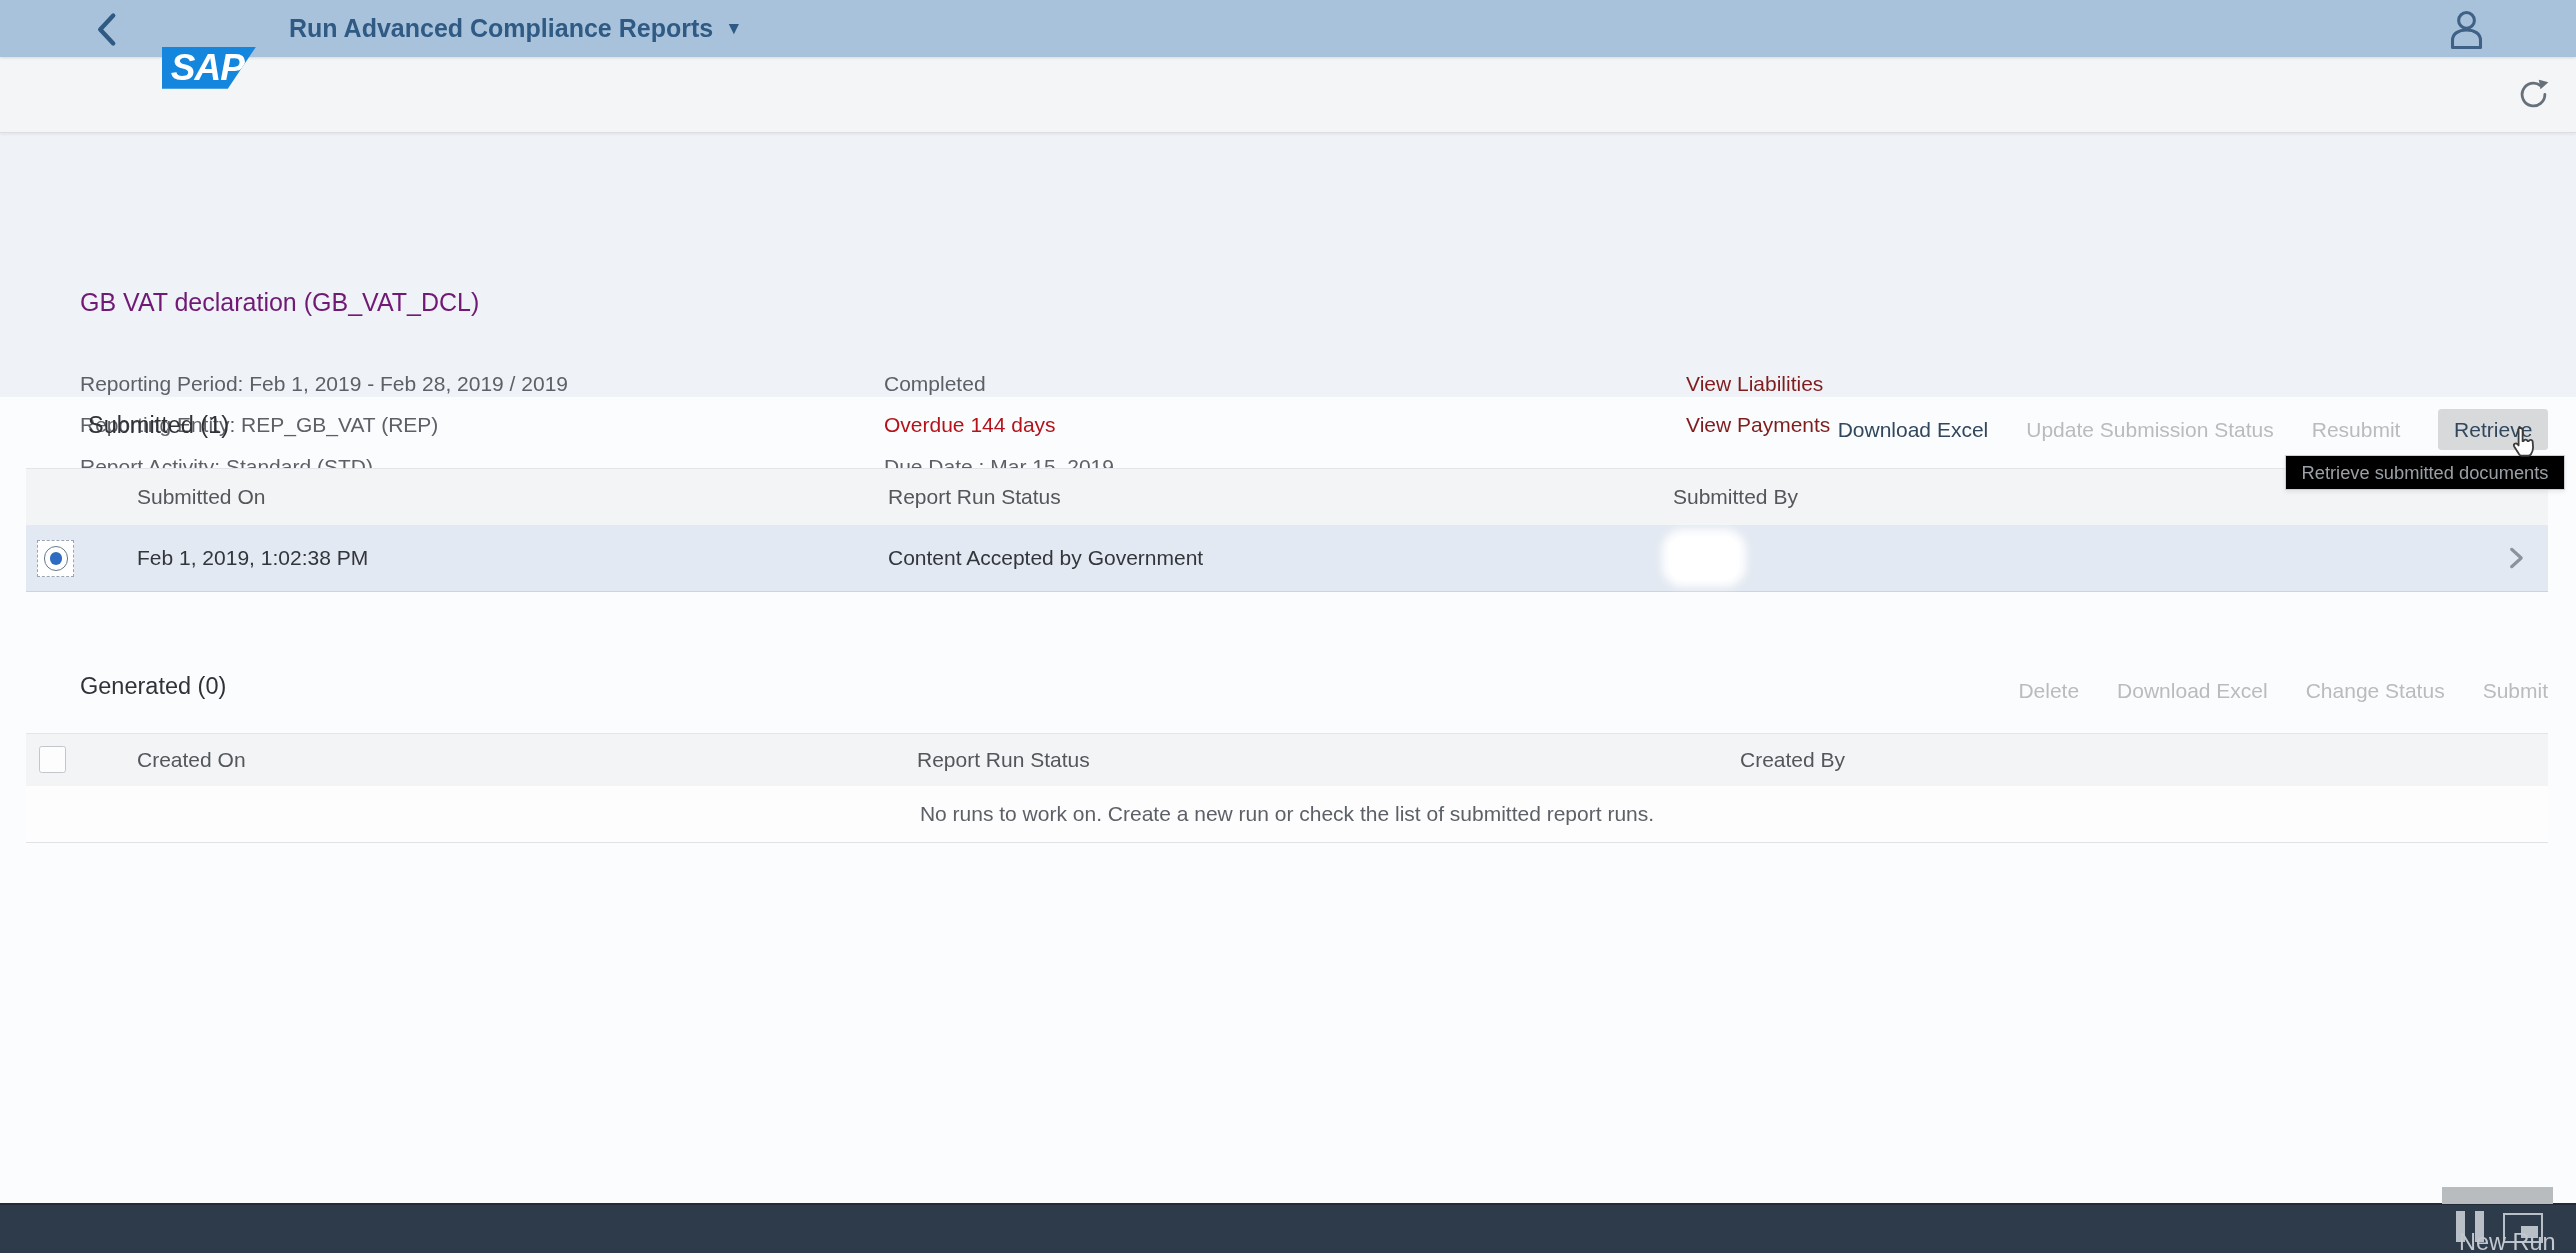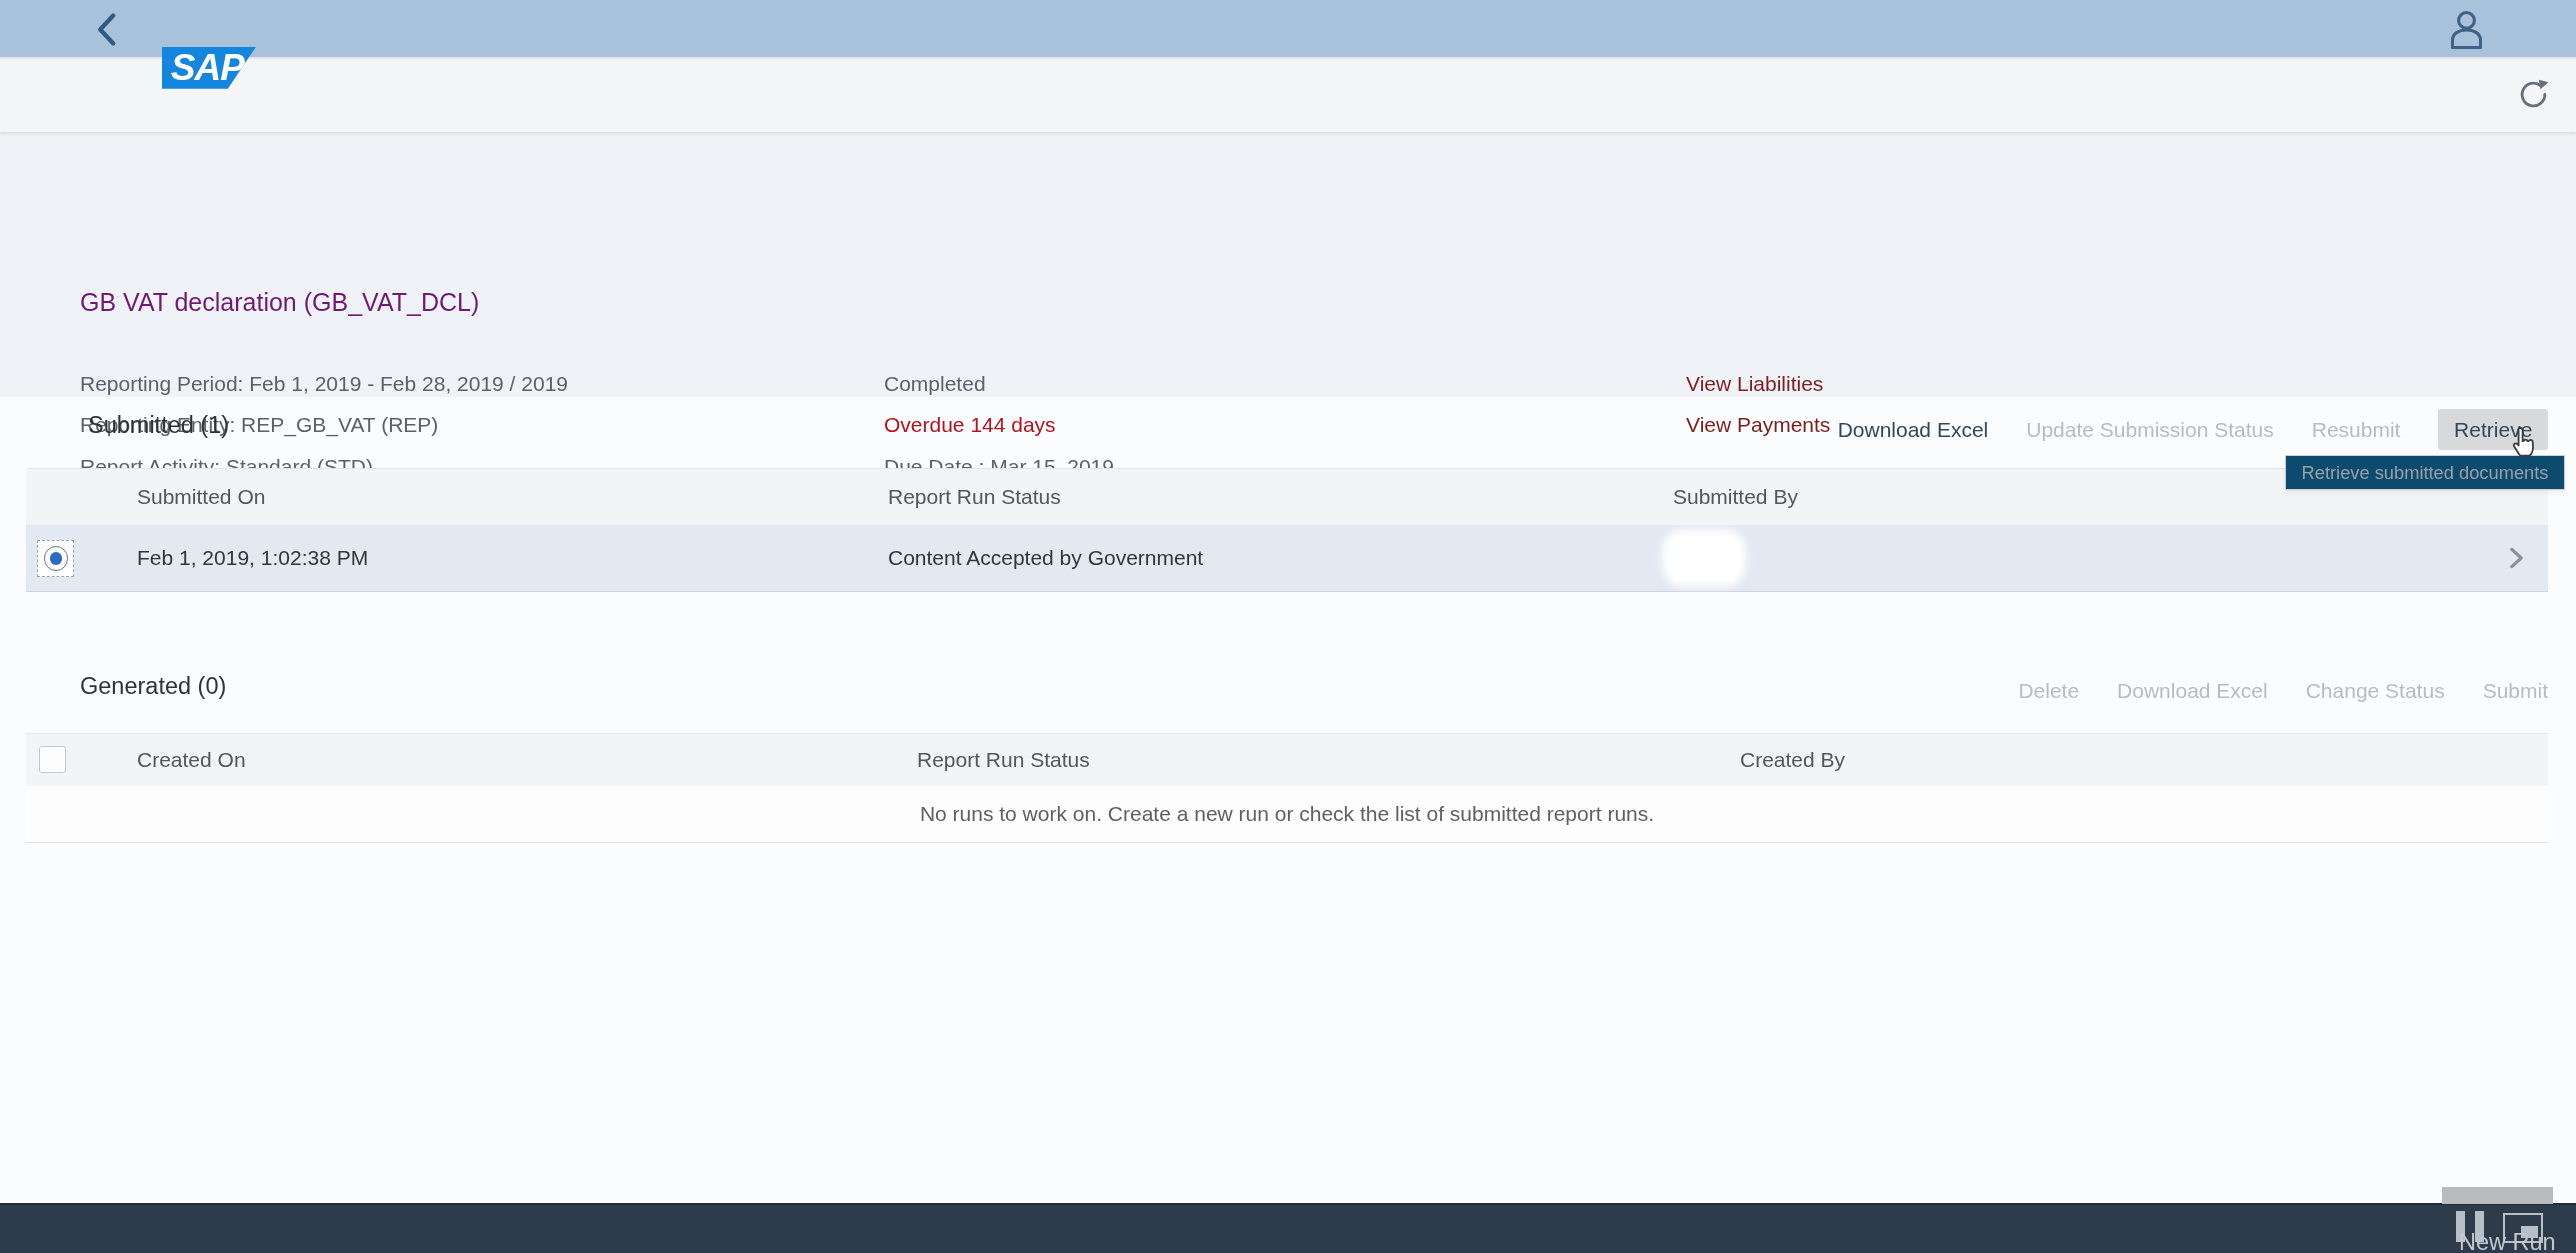--- a/index.html
+++ b/index.html
@@ -60,21 +60,21 @@
 
   #redacted-blur{left:1643px;top:11.3px;width:70px;height:44px;background:#ffffff;border-radius:14px;box-shadow:0 0 8.7px 7px rgba(255,255,255,.95);}
   .row-chevron{left:2476px;top:19px;width:28px;height:28px;cursor:pointer;}
 
   #generated-thead{top:733px;height:52px;}
   #generated-thead .th{height:52px;line-height:52px;}
   #checkbox{position:absolute;left:13px;top:12.2px;width:27px;height:27px;border:1.7px solid #c3c7cc;border-radius:2.6px;background:#fdfdfd;box-sizing:border-box;cursor:pointer;}
   #empty-row{left:26px;top:786px;width:2522px;height:56px;background:#fdfdfe;border-bottom:0.9px solid #e0e2e5;text-align:center;font-size:21px;color:#5d6167;line-height:56px;}
 
   
-  #retrieve-tooltip{left:2285px;top:455px;width:280px;height:35px;background:#0c4a6e;border:0.9px solid #cdd0d3;box-sizing:border-box;color:#9aa0a6;font-size:18.3px;line-height:33px;text-align:center;z-index:30;box-shadow:0 1.7px 4.4px rgba(0,0,0,.08);white-space:nowrap;overflow:hidden;}
+  #retrieve-tooltip{left:2285px;top:455px;width:280px;height:35px;background:#000000;border:0.9px solid #cdd0d3;box-sizing:border-box;color:#9aa0a6;font-size:18.3px;line-height:33px;text-align:center;z-index:30;box-shadow:0 1.7px 4.4px rgba(0,0,0,.08);white-space:nowrap;overflow:hidden;}
   #cursor{left:2508px;top:425px;width:31px;height:37px;z-index:40;}
 
   
   #footer{left:0;top:1203px;width:2576px;height:50px;background:#2e3b4b;border-top:2.6px solid #222c38;box-sizing:border-box;z-index:15;}
   #player-tab{left:2442px;top:1187px;width:111px;height:16.5px;background:#b9bcbf;z-index:16;}
   #pause-icon{left:2456px;top:1211px;width:30px;height:31px;display:flex;gap:10.4px;z-index:17;cursor:pointer;}
   #pause-icon div{width:8.7px;height:31px;background:#b9bfc6;}
   #pip-icon{left:2503px;top:1213px;width:40px;height:30px;border:2.6px solid #b9bfc6;box-sizing:border-box;z-index:17;cursor:pointer;}
   #pip-icon .pip-inner{position:absolute;right:2.6px;bottom:2.6px;width:17.4px;height:12.2px;background:#b9bfc6;}
   #new-run{left:2459px;top:1229px;font-size:23.5px;color:#c3c8ce;z-index:17;cursor:pointer;white-space:nowrap;}
@@ -86,20 +86,24 @@
 
 <div id="screen">
 
   <div id="shell-bar" class="abs">
     <div id="back-btn" class="abs">
       <svg width="22.6" height="35" viewBox="0 0 26 40">
         <polyline points="21,4 6,20 21,36" fill="none" stroke="#2e5a84" stroke-width="5" stroke-linecap="round" stroke-linejoin="round"></polyline>
       </svg>
     </div>
     <div id="sap-logo" class="abs">SAP</div>
+    <div id="app-title" class="abs">
+      <span>Run Advanced Compliance Reports</span>
+      <span class="caret">▼</span>
+    </div>
     <div id="avatar-btn" class="abs">
       <svg width="37" height="42" viewBox="0 0 42 48">
         <circle cx="21" cy="13" r="9" fill="none" stroke="#3f6186" stroke-width="3.5"></circle>
         <path d="M5 44 v-8 c0-8 7-12 16-12 s16 4 16 12 v8 z" fill="none" stroke="#3f6186" stroke-width="3.5" stroke-linejoin="round"></path>
       </svg>
     </div>
   </div>
 
   <div id="bar2" class="abs">
     <div id="refresh-btn" class="abs">

